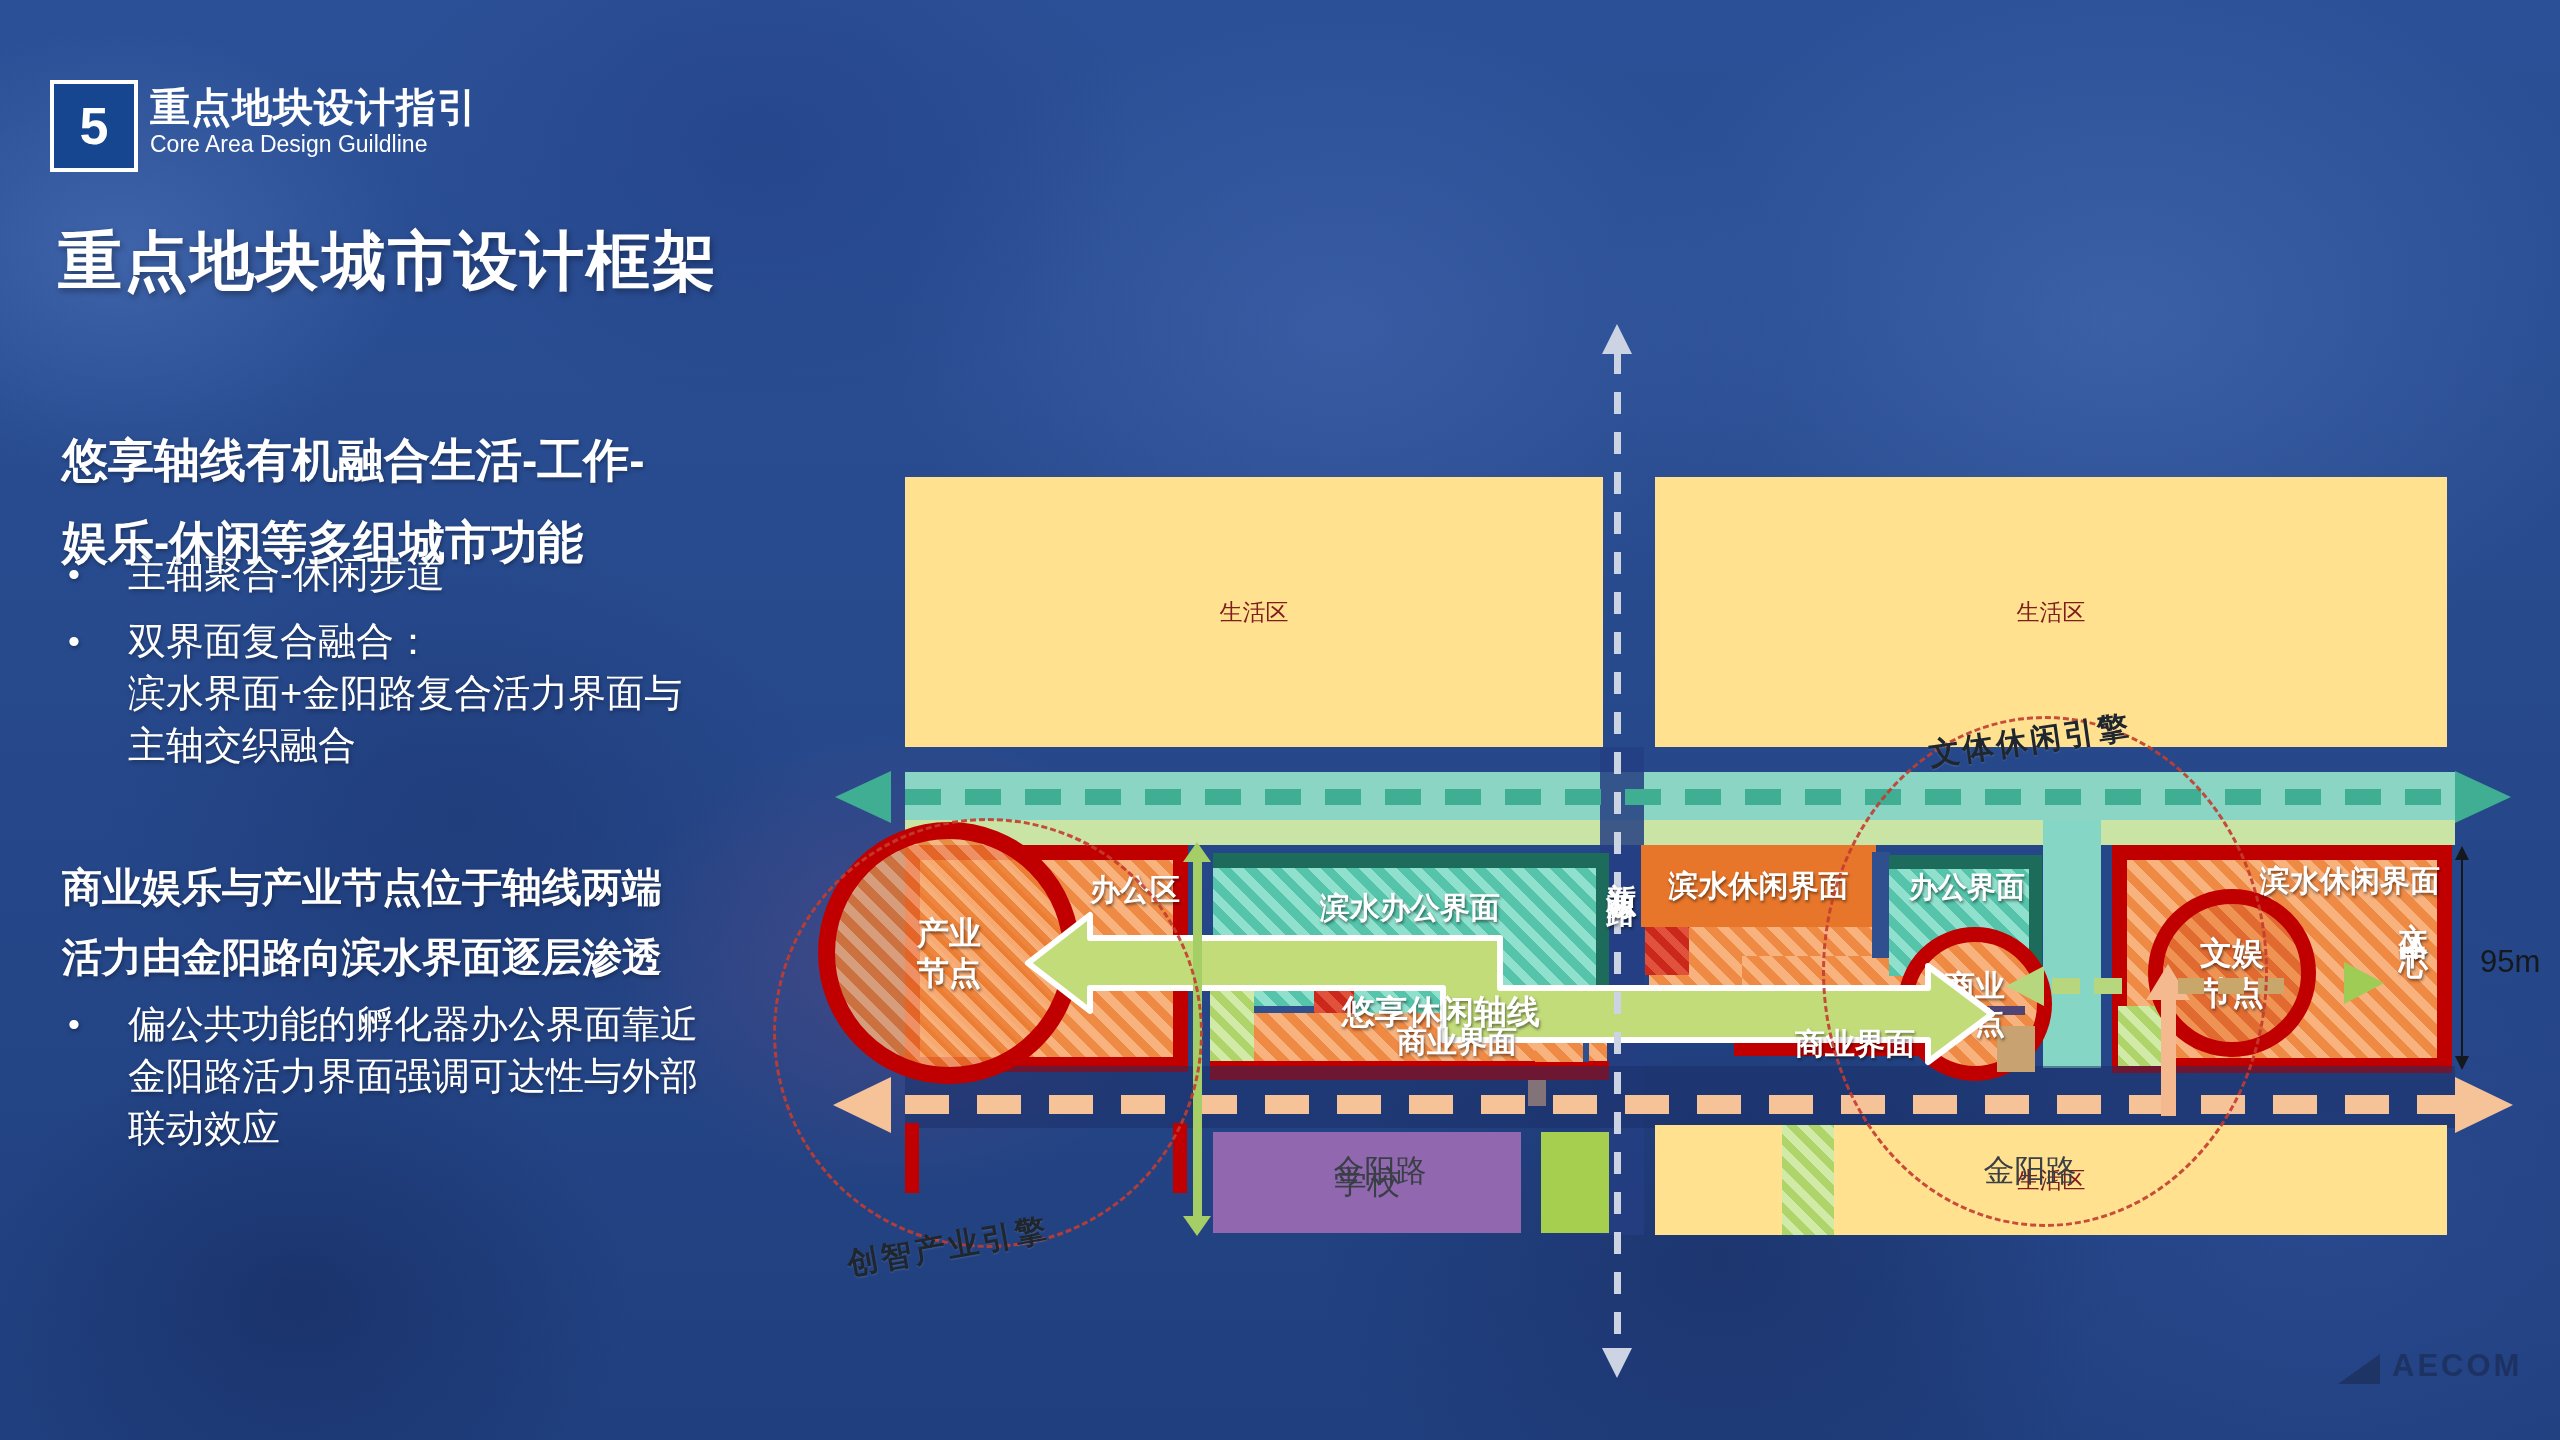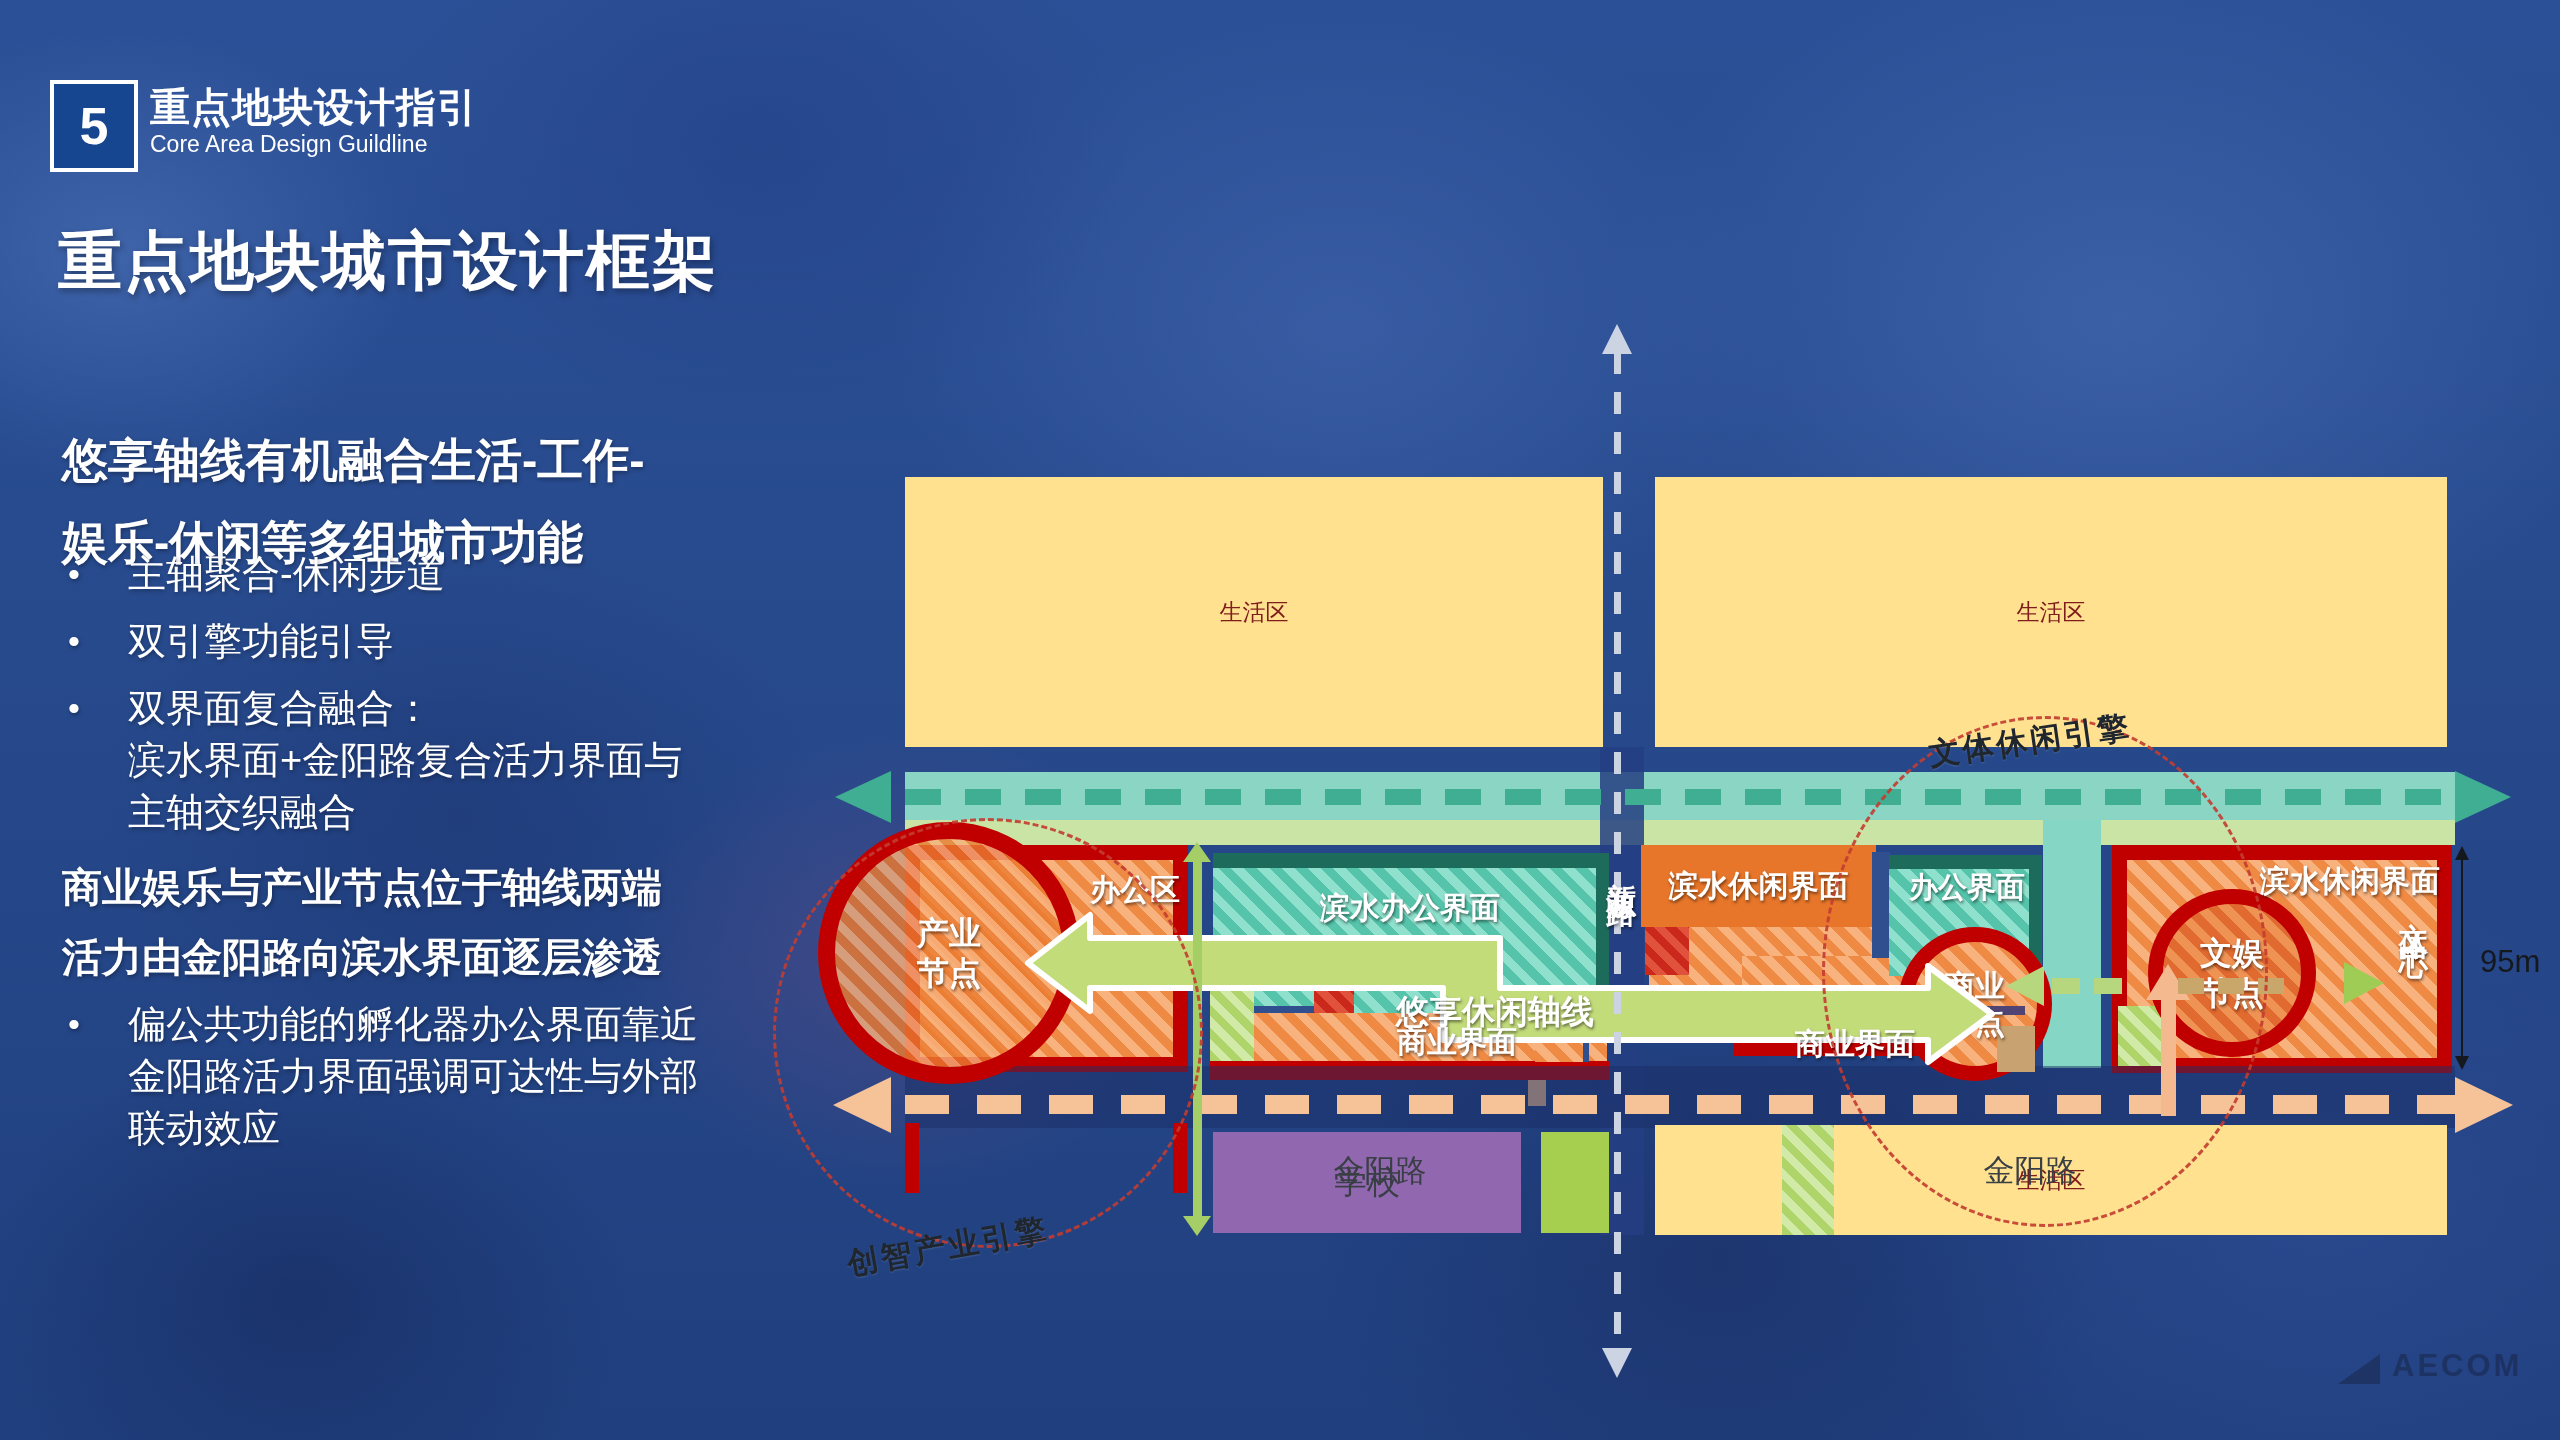--- a/index.html
+++ b/index.html
@@ -113,21 +113,21 @@
   .peach-up{left:2146px;top:964px;border-left:22px solid transparent;border-right:22px solid transparent;border-bottom:36px solid #f4b98e;}
   .dashseg{top:978px;height:16px;}
   .ds-g1{left:2052px;width:28px;background:#b6d77e;}
   .ds-g2{left:2094px;width:28px;background:#b6d77e;}
   .ds-t1{left:2178px;width:26px;background:#c9a76a;}
   .ds-t2{left:2218px;width:26px;background:#c9a76a;}
   .ds-t3{left:2258px;width:26px;background:#c9a76a;}
   .ds-head-l{left:2006px;top:966px;border-top:20px solid transparent;border-bottom:20px solid transparent;border-right:38px solid #b6d77e;}
   .ds-head-r{left:2344px;top:962px;border-top:21px solid transparent;border-bottom:21px solid transparent;border-left:40px solid #9fcc55;}
   .axis-svg{left:0;top:0;width:2560px;height:1440px;pointer-events:none;}
-  .axis-label{left:1385px;top:990px;width:220px;text-align:center;font-size:33px;}
+  .axis-label{left:1331px;top:990px;width:220px;text-align:center;font-size:33px;}
   .lbl-comm-left{left:1362px;top:1022px;width:190px;text-align:center;font-size:30px;}
   .lbl-comm-right{left:1760px;top:1024px;width:190px;text-align:center;font-size:30px;}
   .lbl-office-zone{left:1040px;top:870px;width:140px;text-align:right;font-size:30px;}
   .lbl-wf-office{left:1240px;top:888px;width:340px;text-align:center;font-size:30px;}
   .lbl-office-int{left:1892px;top:868px;width:150px;text-align:center;font-size:29px;}
   .lbl-wf-mid{font-size:30px;}
   .lbl-wf-right{left:2210px;top:861px;width:230px;text-align:right;font-size:30px;}
   .vtext{writing-mode:vertical-rl;text-orientation:upright;letter-spacing:8px;}
   .lbl-xinyuan{left:1600px;top:858px;font-size:30px;}
   .lbl-culture-ctr{left:2394px;top:900px;font-size:29px;}
@@ -157,21 +157,20 @@
 
   <div class="abs num-box">5</div>
   <div class="abs hdr-title">重点地块设计指引</div>
   <div class="abs hdr-sub">Core Area Design Guildline</div>
   <div class="abs page-title">重点地块城市设计框架</div>
 
   <div class="abs sec-heading sec1-heading">悠享轴线有机融合生活-工作-
 娱乐-休闲等多组城市功能</div>
   <ul class="abs bullets bullets1">
     <li>主轴聚合-休闲步道</li>
-    <li>双引擎功能引导</li>
     <li>双界面复合融合：
 滨水界面+金阳路复合活力界面与
 主轴交织融合</li>
   </ul>
   <div class="abs sec-heading sec2-h sec2-h1">商业娱乐与产业节点位于轴线两端</div>
   <div class="abs sec-heading sec2-h sec2-h2">活力由金阳路向滨水界面逐层渗透</div>
   <ul class="abs bullets bullets2">
     <li>偏公共功能的孵化器办公界面靠近
 金阳路活力界面强调可达性与外部
 联动效应</li>

